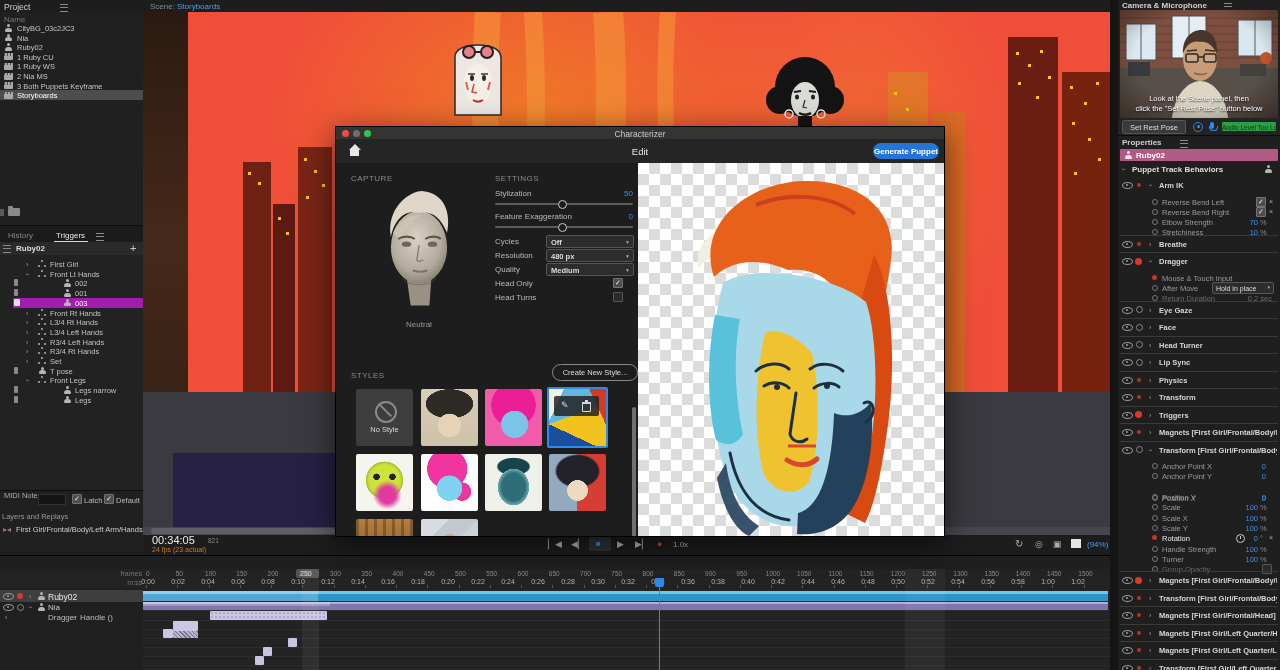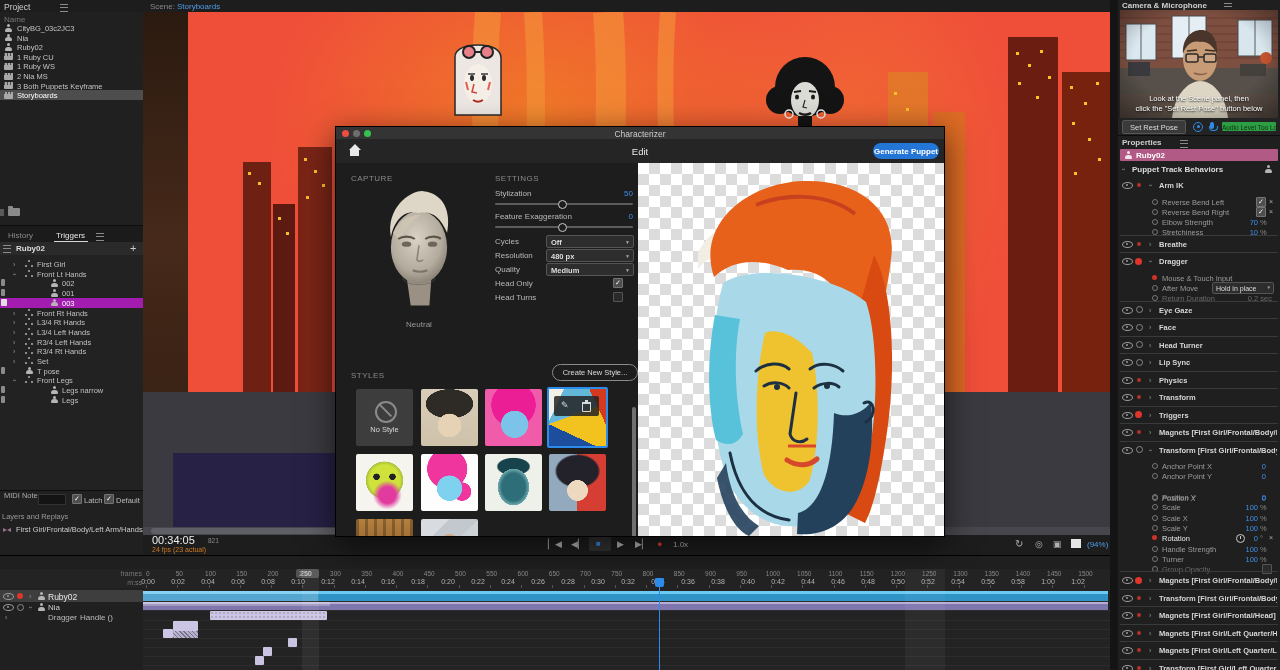--- a/index.html
+++ b/index.html
@@ -29,21 +29,21 @@
   .menu3{position:absolute;width:8px;height:6px;border-top:1px solid #8a8a8a;border-bottom:1px solid #8a8a8a}
   .menu3:after{content:"";position:absolute;left:0;top:2px;width:8px;height:1px;background:#8a8a8a}
   .selbox{position:absolute;background:#2d2d2d;border:1px solid #555;border-radius:2px;color:#ddd;overflow:hidden}
   .sldtrack{position:absolute;height:2px;background:#5c5c5c;border-radius:1px}
   .knob{position:absolute;width:7px;height:7px;border:1.5px solid #ccc;border-radius:50%;background:#1d1d1d}
   .house{position:absolute;width:12px;height:11px}
   .house:before{content:"";position:absolute;left:1px;top:5px;width:9px;height:6px;background:#e8e8e8}
   .house:after{content:"";position:absolute;left:-0.5px;top:-1px;border-left:6px solid transparent;border-right:6px solid transparent;border-bottom:6px solid #e8e8e8}
   .prow{position:absolute;left:0;width:143px;height:10px}
   .prow.sel{background:#4d4d4d}
-  .trow{position:absolute;left:0;width:164px;height:10px}
+  .trow{position:absolute;left:13px;width:164px;height:10px}
   .trow.sel{background:#a21caf}
   .thumb{position:absolute;width:57px;height:57px;border-radius:2px;overflow:hidden}
   .nsc{position:absolute;left:19px;top:12px;width:18px;height:18px;border:2px solid #8a8a8a;border-radius:50%}
   .nsc:after{content:"";position:absolute;left:-1px;top:6px;width:18px;height:2px;background:#8a8a8a;transform:rotate(45deg)}
   .trash{position:absolute;width:7px;height:7px;border:1px solid #d8d8d8;border-top:2px solid #d8d8d8;border-radius:0 0 1px 1px}
   .trash:before{content:"";position:absolute;top:-4px;left:1.5px;width:3px;height:2px;background:#d8d8d8}
   .checker{background-color:#ffffff;
     background-image:linear-gradient(45deg,#dcdcdc 25%,transparent 25%,transparent 75%,#dcdcdc 75%),
                      linear-gradient(45deg,#dcdcdc 25%,transparent 25%,transparent 75%,#dcdcdc 75%);
     background-size:22px 22px;background-position:0 0,11px 11px}

